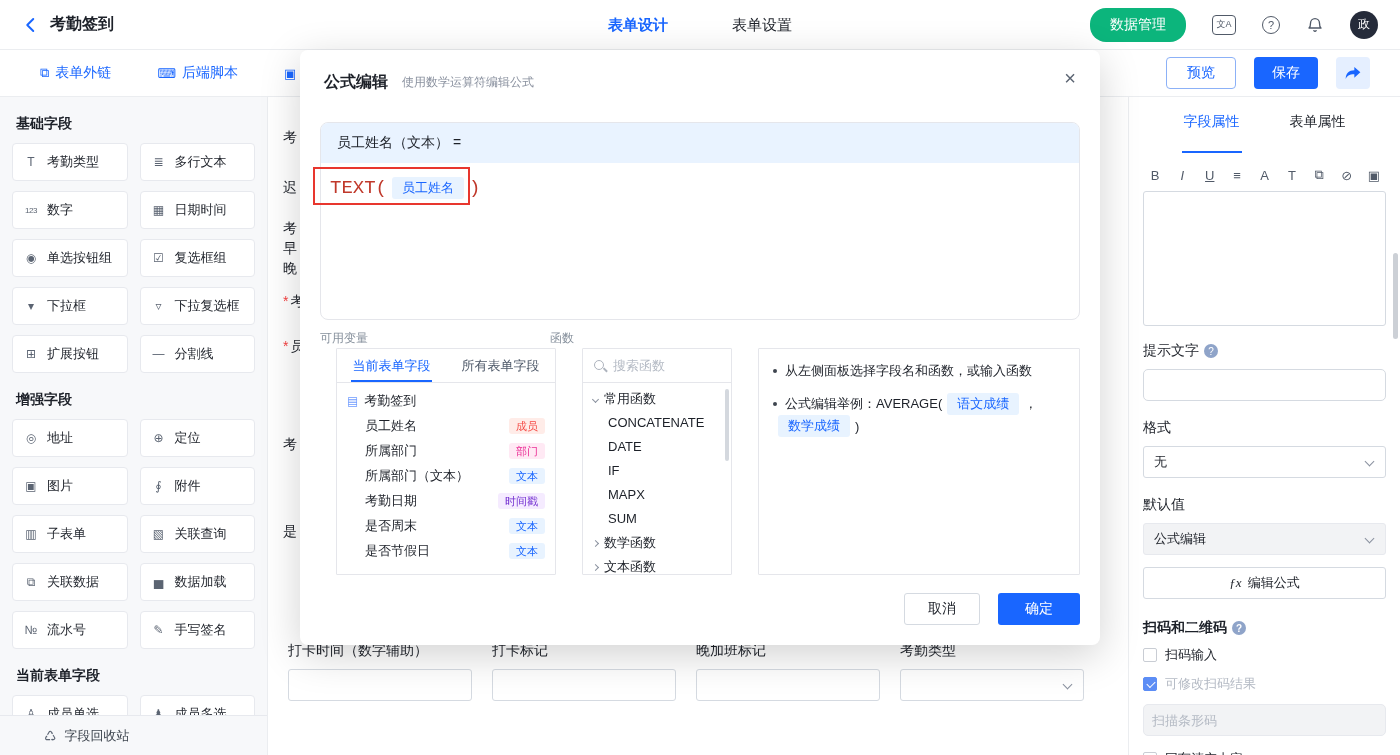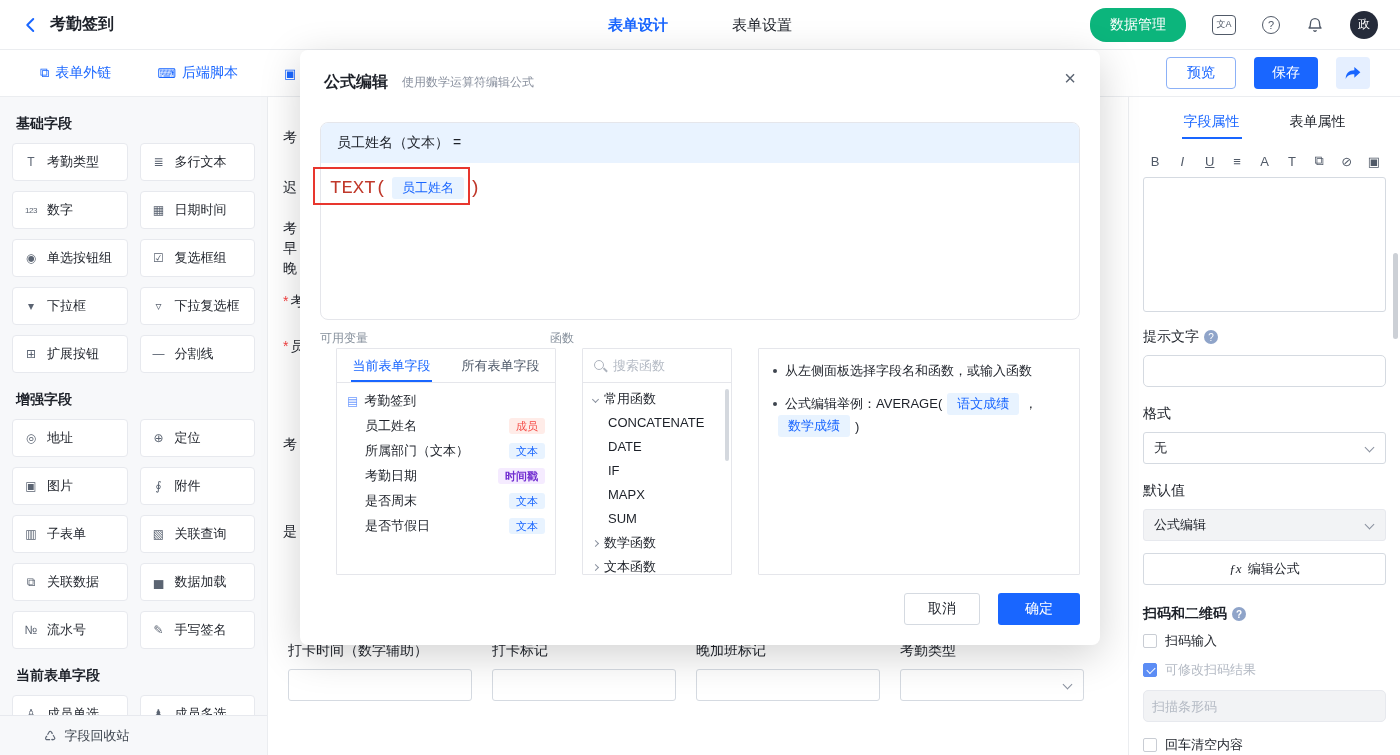--- a/index.html
+++ b/index.html
@@ -78,21 +78,21 @@
   .cb { width:14px; height:14px; border:1px solid #c9cdd4; border-radius:2px; background:#fff;
     position:relative; flex:none; cursor:pointer; }
   .cb.checked { background:#5c8df5; border-color:#5c8df5; }
   .cb.checked::after { content:""; position:absolute; left:2.5px; top:3px; width:7px; height:4px;
     border-left:1.6px solid #fff; border-bottom:1.6px solid #fff; transform:rotate(-45deg); }
 
   
   .props { position:absolute; top:97px; right:0; bottom:0; width:272px; background:#fff;
     border-left:1px solid #ebedf0; padding:14px 14px 0; overflow:hidden; }
   .props-tabs { display:flex; justify-content:center; gap:46px; margin-bottom:14px; }
-  .props-tab { font-size:14px; color:#1d2129; padding:2px 2px 6px; cursor:pointer; }
+  .props-tab { font-size:14px; color:#1d2129; padding:2px 2px 20px; cursor:pointer; }
   .props-tab.active { color:#1966ff; border-bottom:2px solid #1966ff; }
   .rt-toolbar { display:flex; justify-content:space-between; align-items:center; padding:0 4px;
     margin-bottom:8px; }
   .rt-ico { font-size:13px; color:#515a68; cursor:pointer; width:16px; text-align:center; }
   .rt-i { font-style:italic; } .rt-u { text-decoration:underline; }
   .desc-box { height:135px; border:1px solid #d5dae1; border-radius:3px; margin-bottom:16px; cursor:text; }
   .plabel { display:flex; align-items:center; font-size:14px; color:#1d2129; margin-bottom:9px; }
   .plabel.bold { font-weight:bold; }
   .q-badge { width:14px; height:14px; border-radius:50%; background:#8fa4c9; color:#fff;
     font-size:10px; display:inline-flex; align-items:center; justify-content:center; margin-left:5px; }
@@ -143,21 +143,21 @@
   .vtab.active::after { content:""; position:absolute; left:14px; right:14px; bottom:0; height:2px; background:#1966ff; }
   .vtree { padding:5px 0; }
   .vroot { display:flex; align-items:center; gap:6px; height:25px; padding:0 10px; font-size:13px; cursor:pointer; }
   .vroot-icon { color:#6e9bff; font-size:12px; }
   .vrow { display:flex; align-items:center; justify-content:space-between; height:25px;
     padding:0 10px 0 28px; font-size:13px; cursor:pointer; }
   .tag { font-size:11px; line-height:16px; padding:0 7px; border-radius:3px; flex:none; }
   .tag.member { color:#f54a45; background:#ffece8; }
   .tag.dept { color:#eb2f96; background:#ffe9f4; }
   .tag.text { color:#1966ff; background:#e8f3ff; }
-  .tag.timestamp { color:#722ed1; background:#f5ebff;font-weight:bold; }
+  .tag.timestamp { color:#722ed1; background:#f5ebff; }
   .fsearch { height:34px; border-bottom:1px solid #e5e6eb; display:flex; align-items:center;
     gap:6px; padding:0 10px; }
   .fsearch input { border:none; outline:none; width:100%; font-size:13px; color:#1d2129; background:transparent; }
   .fsearch input::placeholder { color:#b4bac4; }
   .ftree { padding:4px 0; }
   .fgroup { display:flex; align-items:center; gap:6px; height:24px; padding:0 10px; font-size:13px; cursor:pointer; }
   .fgroup .chev { width:5px; height:5px; }
   .fitem { height:24px; line-height:24px; padding-left:25px; font-size:13px; cursor:pointer; white-space:nowrap; }
   .func-sb { position:absolute; right:2px; top:40px; width:4px; height:72px; background:#d4d8de; border-radius:2px; }
   .help-line { display:flex; align-items:center; font-size:13px; color:#1d2129; margin-bottom:13px; flex-wrap:wrap; }
@@ -456,20 +456,24 @@
         <div class="vtree">
           <div class="vroot">
             <span class="vroot-icon">▤</span>
             <span>考勤签到</span>
           </div>
           <div class="vrow">
               <span>员工姓名</span>
               <span class="tag member">成员</span>
             </div>
           <div class="vrow">
+              <span>所属部门</span>
+              <span class="tag dept">部门</span>
+            </div>
+          <div class="vrow">
               <span>所属部门（文本）</span>
               <span class="tag text">文本</span>
             </div>
           <div class="vrow">
               <span>考勤日期</span>
               <span class="tag timestamp">时间戳</span>
             </div>
           <div class="vrow">
               <span>是否周末</span>
               <span class="tag text">文本</span>

